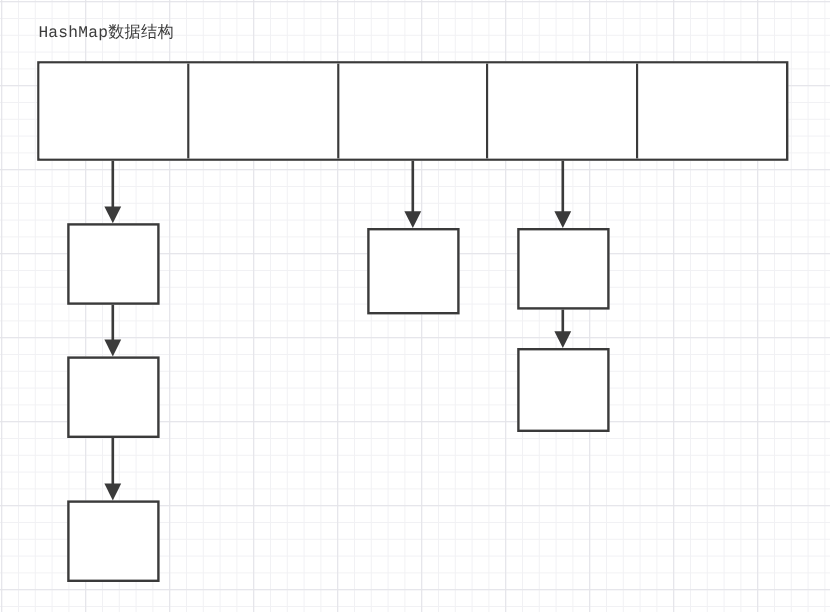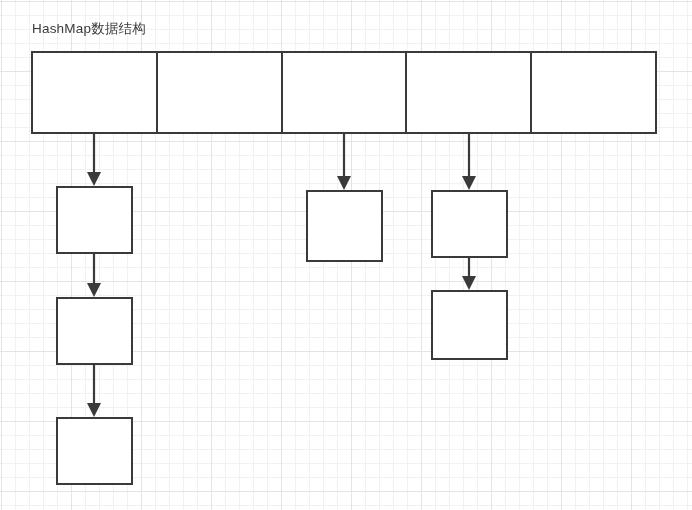--- a/index.html
+++ b/index.html
@@ -15,21 +15,21 @@
     background-color: #ffffff;
     background-image:
       
       linear-gradient(to right, #e3e3e8 1px, transparent 1px),
       linear-gradient(to bottom, #e3e3e8 1px, transparent 1px),
       
       linear-gradient(to right, #f1f1f4 1px, transparent 1px),
       linear-gradient(to bottom, #f1f1f4 1px, transparent 1px);
     background-size: 70px 70px, 70px 70px, 14px 14px, 14px 14px;
     background-position: 1px 1px, 1px 1px, 1px 1px, 1px 1px;
-    font-family: Liberation Sans, sans-serif;
+    font-family: Liberation Mono, monospace;
   }
 
   .diagram-title {
     position: absolute;
     left: 32px;
     top: 20px;
     font-size: 13.5px;
     line-height: 17px;
     color: #3b3b3b;
     letter-spacing: 0.2px;

